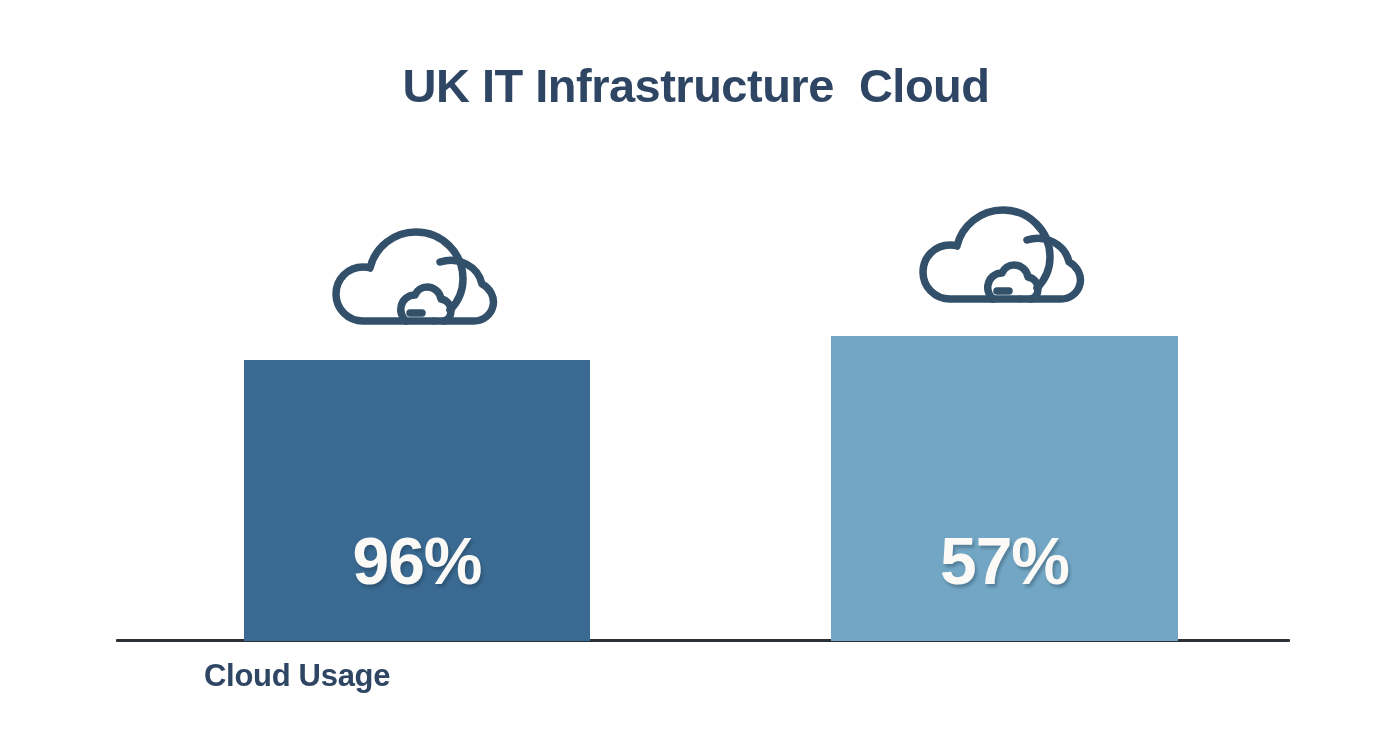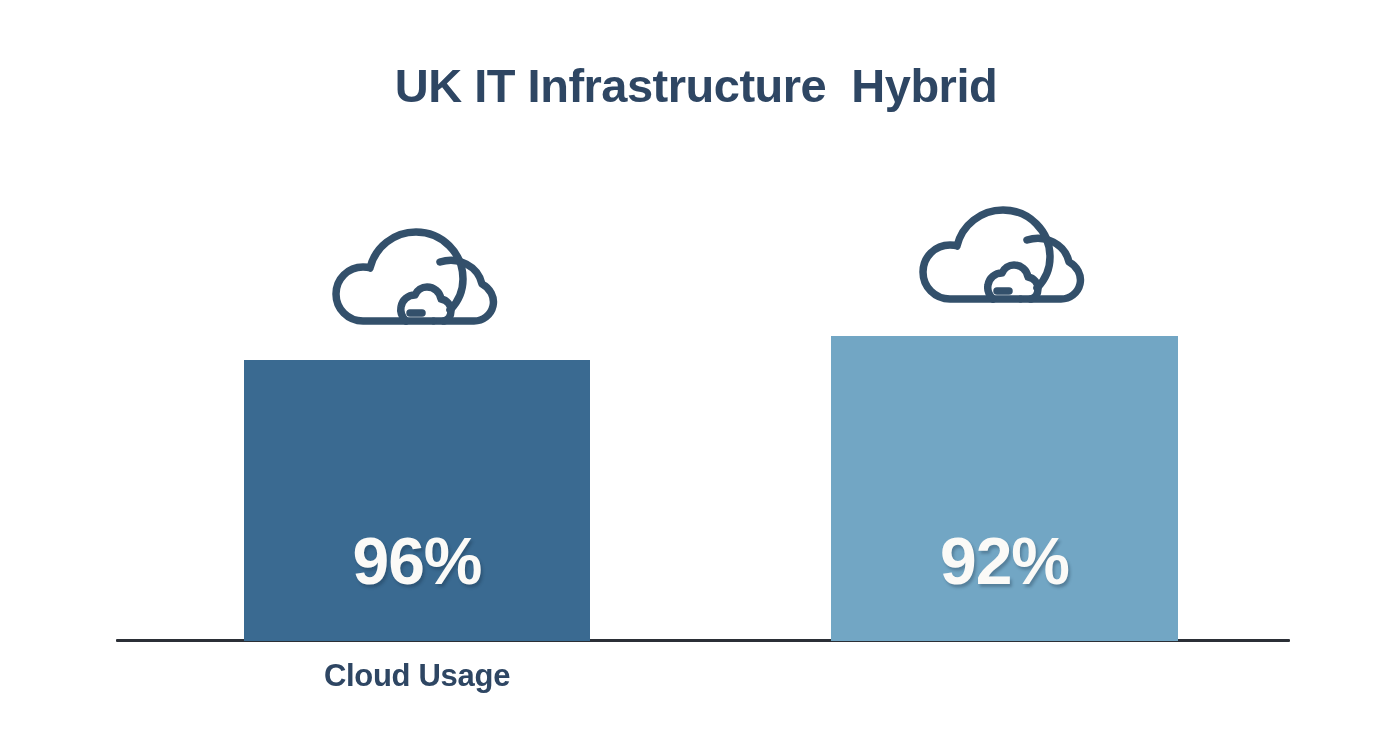--- a/index.html
+++ b/index.html
@@ -85,21 +85,20 @@
     letter-spacing: -1px;
     line-height: 66px;
     text-shadow: 2px 3px 3px rgba(20,40,60,0.30);
     white-space: pre;
   }
 
   .bar-label {
     position: absolute;
     left: -40px;
     width: calc(100% + 80px);
-    text-align: center;
     font-family: "Liberation Sans", sans-serif;
     font-size: 31px;
     font-weight: bold;
     color: #2e4663;
     letter-spacing: -0.3px;
     line-height: 36px;
     white-space: pre;
     text-shadow: 0 1px 0 rgba(255,255,255,0.6);
   }
 
@@ -124,21 +123,21 @@
   #group-1 .bar-rect  { top: 320px; height: 305px; background: #72a6c4; }
   #group-1 .bar-value { top: 512px; }
   #group-1 .bar-label { top: 642px; }
   #group-1 .bar-icon  { top: 180px; height: 110px; }
 </style>
 </head>
 <body>
 
 <div id="chart-root" style="background: rgb(255, 255, 255);">
 
-  <div class="chart-title" style="color: rgb(46, 70, 99);">UK IT Infrastructure  Hybrid</div>
+  <div class="chart-title" style="color: rgb(46, 70, 99);">UK IT Infrastructure  Cloud</div>
 
   <div class="plot-area">
 
     <div class="baseline" style="background: rgb(43, 47, 54);"></div>
 
     <div class="bar-group" id="group-0">
 
       <div class="bar-icon">
         <svg width="175" height="110" viewBox="0 0 175 110" fill="none" xmlns="http://www.w3.org/2000/svg" aria-hidden="true">
           <g stroke="#33506b" stroke-width="7.5" stroke-linecap="round" stroke-linejoin="round" fill="none">
@@ -173,18 +172,18 @@
                      C45 29 64 14 86 14 C112 14 133 35 133 61 C133 73 128 84 120 92"></path>
             <path d="M76 103 C72 99 70 94 71 89 C72 82 78 77 85 77 C87 72 92 69 97 69
                      C104 69 110 74 111 81 C117 82 121 87 121 93 C121 98 118 102 114 103"></path>
             <path d="M80 95 L92 95"></path>
           </g>
         </svg>
       </div>
 
       <div class="bar-rect" style="background: rgb(114, 166, 196);"></div>
 
-      <div class="bar-value" style="color: rgb(251, 250, 247);">92%</div>
+      <div class="bar-value" style="color: rgb(251, 250, 247);">57%</div>
 
     </div>
 
   </div>
 </div>
 
 </body></html>

